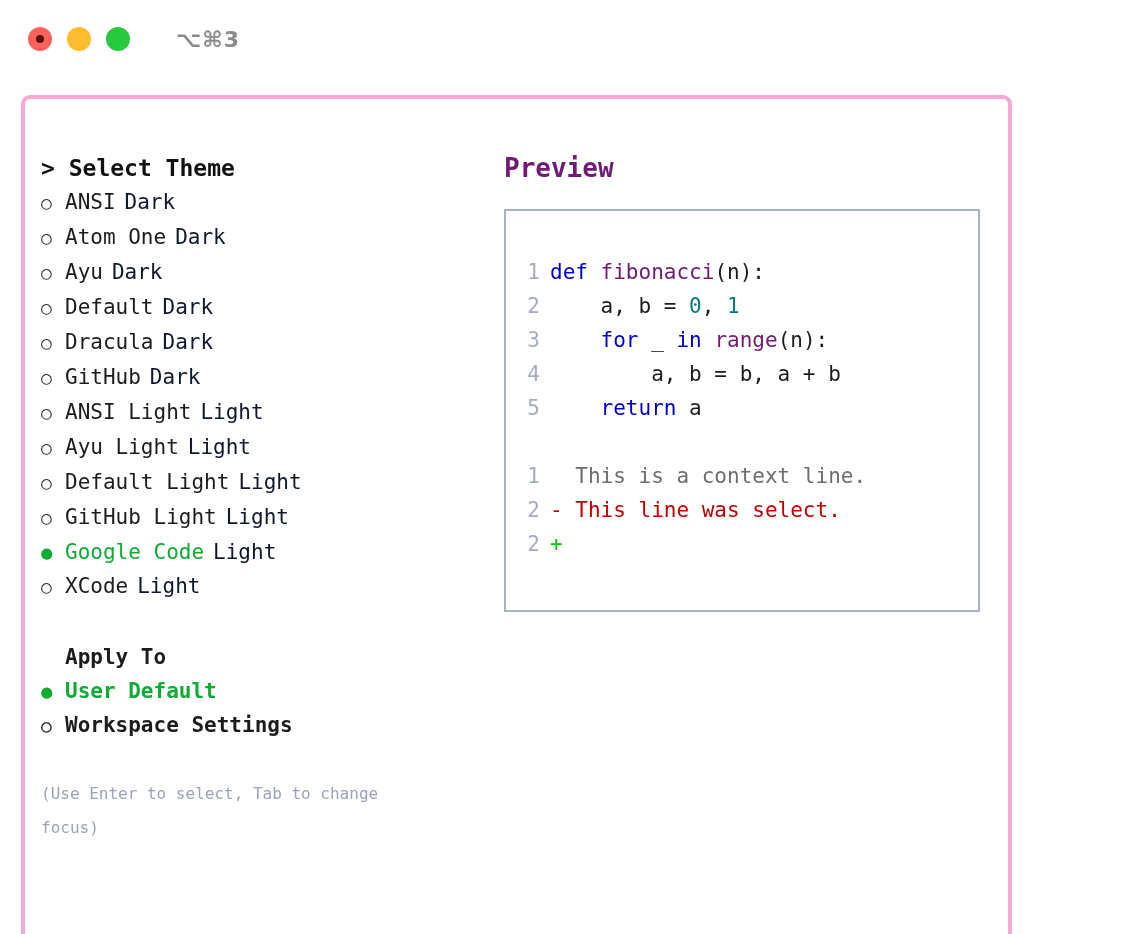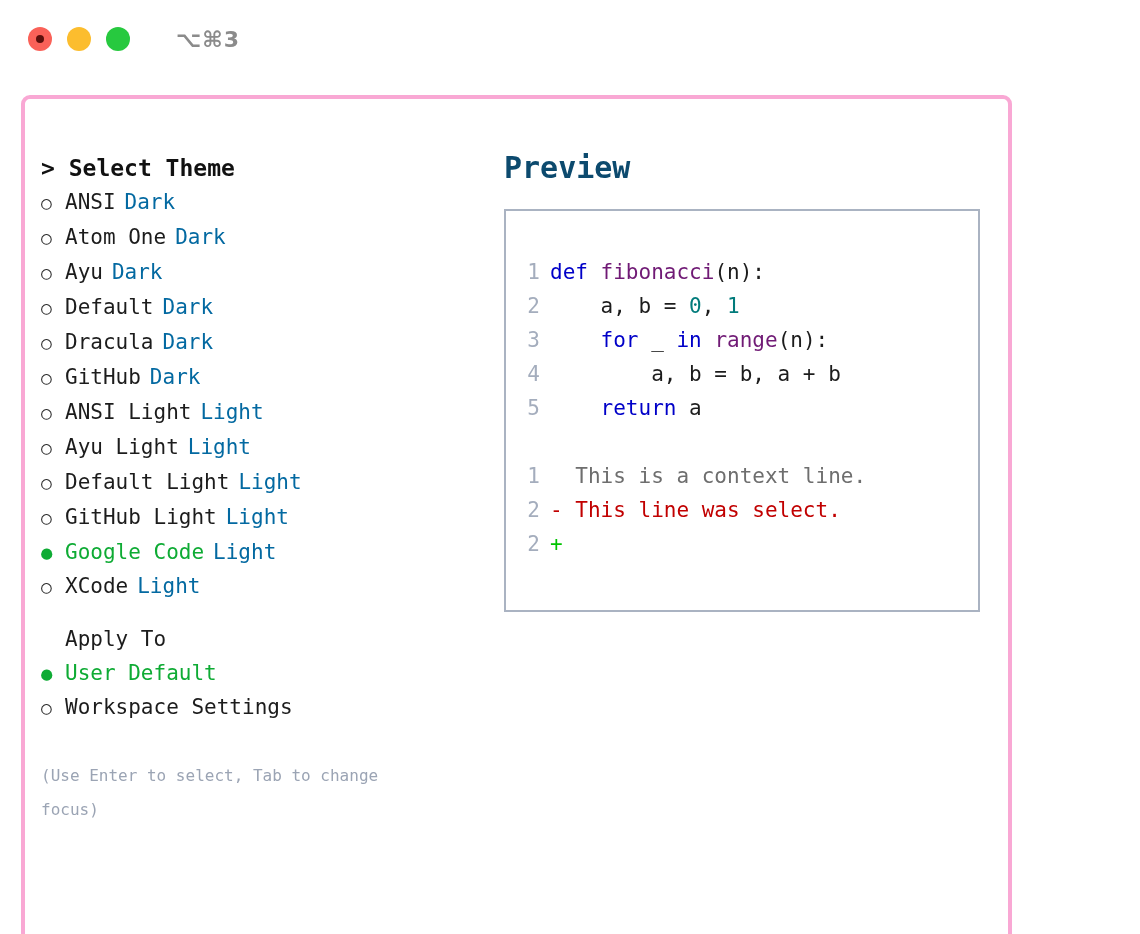--- a/index.html
+++ b/index.html
@@ -118,26 +118,26 @@
     width: 24px;
     text-align: left;
     font-size: 18px;
     color: #2b2b2b;
     flex: 0 0 auto;
   }
   .bullet.sel { color: #0eab34; font-size: 19px; }
   .row .label { color: #1c1c1c; }
   .row.selected .label { color: #0eab34; }
   .row .tag {
-    color: #0369a1;
+    color: #0f172a;
     margin-left: 9px;
   }
 
   
-  #apply-block { margin-top: 18px; }
+  #apply-block { margin-top: 36px; font-weight: bold; }
   #apply-title {
     font-size: 21px;
     color: #1c1c1c;
     line-height: 34px;
     padding-left: 24px;
     white-space: pre;
   }
 
   
   #hint {
@@ -149,23 +149,23 @@
     white-space: pre-wrap;
   }
 
   
   #right-col {
     flex: 1;
     padding: 52px 0 0 9px;
     box-sizing: border-box;
   }
   #preview-title {
-    font-size: 30px;
+    font-size: 26px;
     font-weight: 700;
-    color: #0c4a6e;
+    color: #701a75;
     line-height: 34px;
     white-space: pre;
   }
   #code-box {
     margin-top: 24px;
     width: 476px;
     height: 403px;
     border: 2px solid #aab3c2;
     box-sizing: border-box;
     background: #ffffff;

